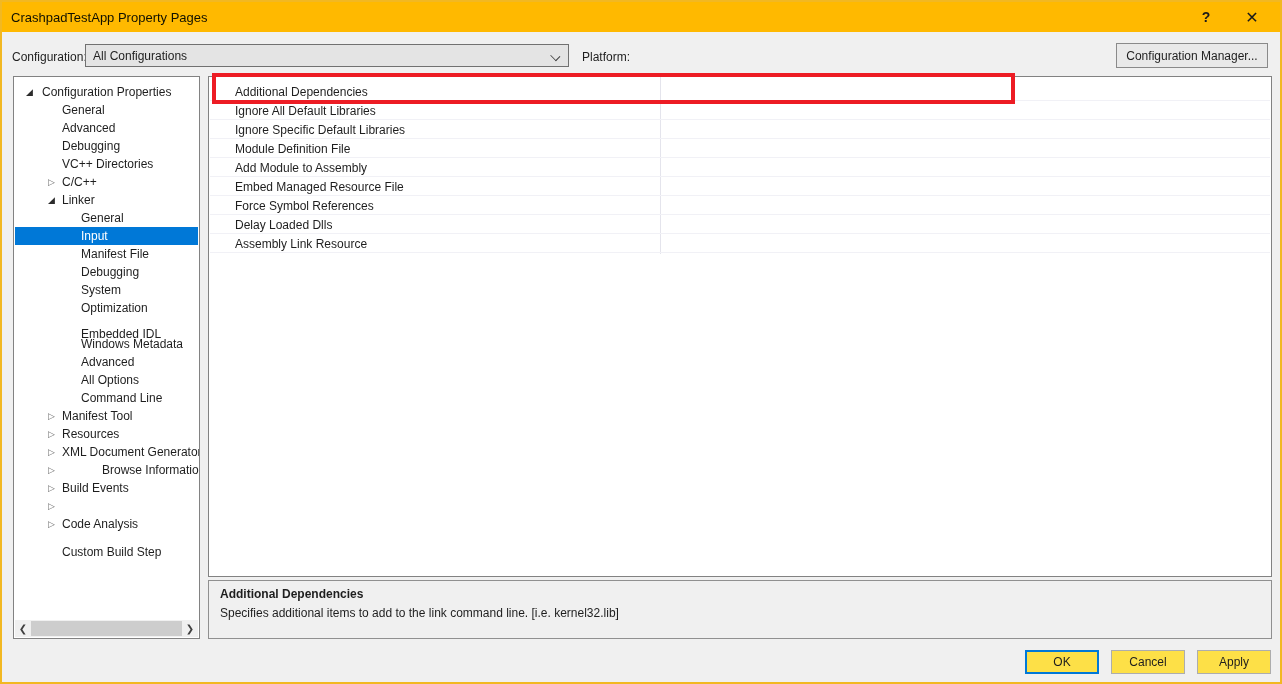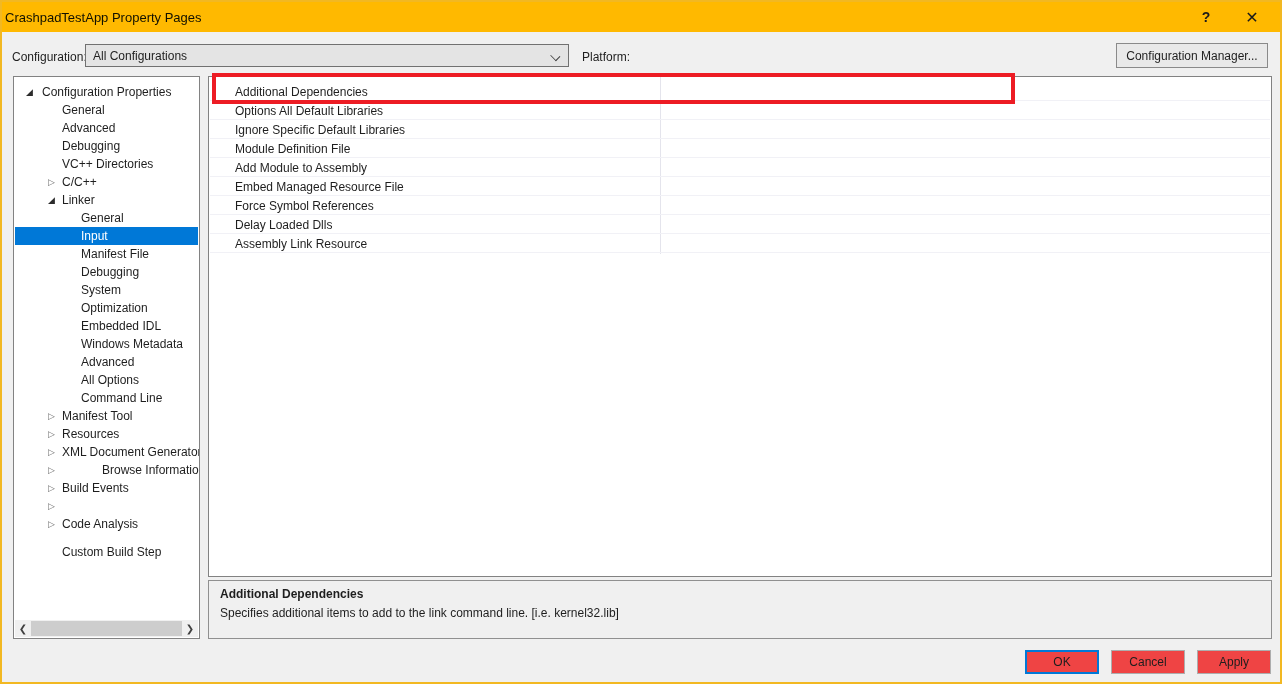--- a/index.html
+++ b/index.html
@@ -8,21 +8,21 @@
     position:relative; width:1282px; height:684px;
     background:#f0f0f0;
     border:2px solid #f2b822;
     overflow:hidden;
   }
   
   #titlebar {
     position:absolute; left:0; top:0; right:0; height:30px;
     background:#ffb900; display:flex; align-items:center;
   }
-  #title-text { font-size:13px; color:#111100; padding-left:3px; }
+  #title-text { font-size:13px; color:#111100; padding-left:9px; }
   .titlebar-btn {
     position:absolute; top:0; width:44px; height:30px;
     display:flex; align-items:center; justify-content:center;
     font-size:15px; color:#1a1a1a; cursor:default;
   }
   #help-btn  { right:52px; font-weight:bold; font-size:14px; }
   #close-btn { right:6px; font-size:16px; }
   
   .tb-label { position:absolute; font-size:12px; color:#1e1e1e; top:48px; }
   #configuration-label { left:10px; }
@@ -105,21 +105,21 @@
   
   #desc-pane {
     position:absolute; left:206px; top:578px; width:1064px; height:59px;
     background:#f0f0f0; border:1px solid #909090; padding:6px 0 0 11px;
   }
   #desc-title { font-size:12px; font-weight:bold; color:#1e1e1e; margin-bottom:5px; }
   #desc-text  { font-size:12px; color:#1e1e1e; }
   
   .dlg-btn {
     position:absolute; top:648px; width:74px; height:24px;
-    background:#ef4444; border:1px solid #adadad;
+    background:#fde047; border:1px solid #adadad;
     font-size:12px; color:#1e1e1e;
     display:flex; align-items:center; justify-content:center;
   }
   #ok-btn     { left:1023px; border:2px solid #0078d7; }
   #cancel-btn { left:1109px; }
   #apply-btn  { left:1195px; }
 </style>
 </head>
 <body>
 
@@ -182,21 +182,21 @@
         </div>
         <div class="tree-row" style="top: 186px;">
           <span class="tree-label" style="left: 66px;">Debugging</span>
         </div>
         <div class="tree-row" style="top: 204px;">
           <span class="tree-label" style="left: 66px;">System</span>
         </div>
         <div class="tree-row" style="top: 222px;">
           <span class="tree-label" style="left: 66px;">Optimization</span>
         </div>
-        <div class="tree-row" style="top: 240px;">
+        <div class="tree-row" style="top: 248px;">
           <span class="tree-label" style="left: 66px;">Embedded IDL</span>
         </div>
         <div class="tree-row" style="top: 258px;">
           <span class="tree-label" style="left: 66px;">Windows Metadata</span>
         </div>
         <div class="tree-row" style="top: 276px;">
           <span class="tree-label" style="left: 66px;">Advanced</span>
         </div>
         <div class="tree-row" style="top: 294px;">
           <span class="tree-label" style="left: 66px;">All Options</span>
@@ -240,21 +240,21 @@
     </div>
   </div>
 
   <div id="grid-pane">
     <div id="grid-col-divider"></div>
     <div id="grid-body">
         <div class="grid-row" style="top: 5px;">
           <span class="cell-name">Additional Dependencies</span>
         </div>
         <div class="grid-row" style="top: 24px;">
-          <span class="cell-name">Options All Default Libraries</span>
+          <span class="cell-name">Ignore All Default Libraries</span>
           <span class="cell-value"></span>
         </div>
         <div class="grid-row" style="top: 43px;">
           <span class="cell-name">Ignore Specific Default Libraries</span>
           <span class="cell-value"></span>
         </div>
         <div class="grid-row" style="top: 62px;">
           <span class="cell-name">Module Definition File</span>
           <span class="cell-value"></span>
         </div>

